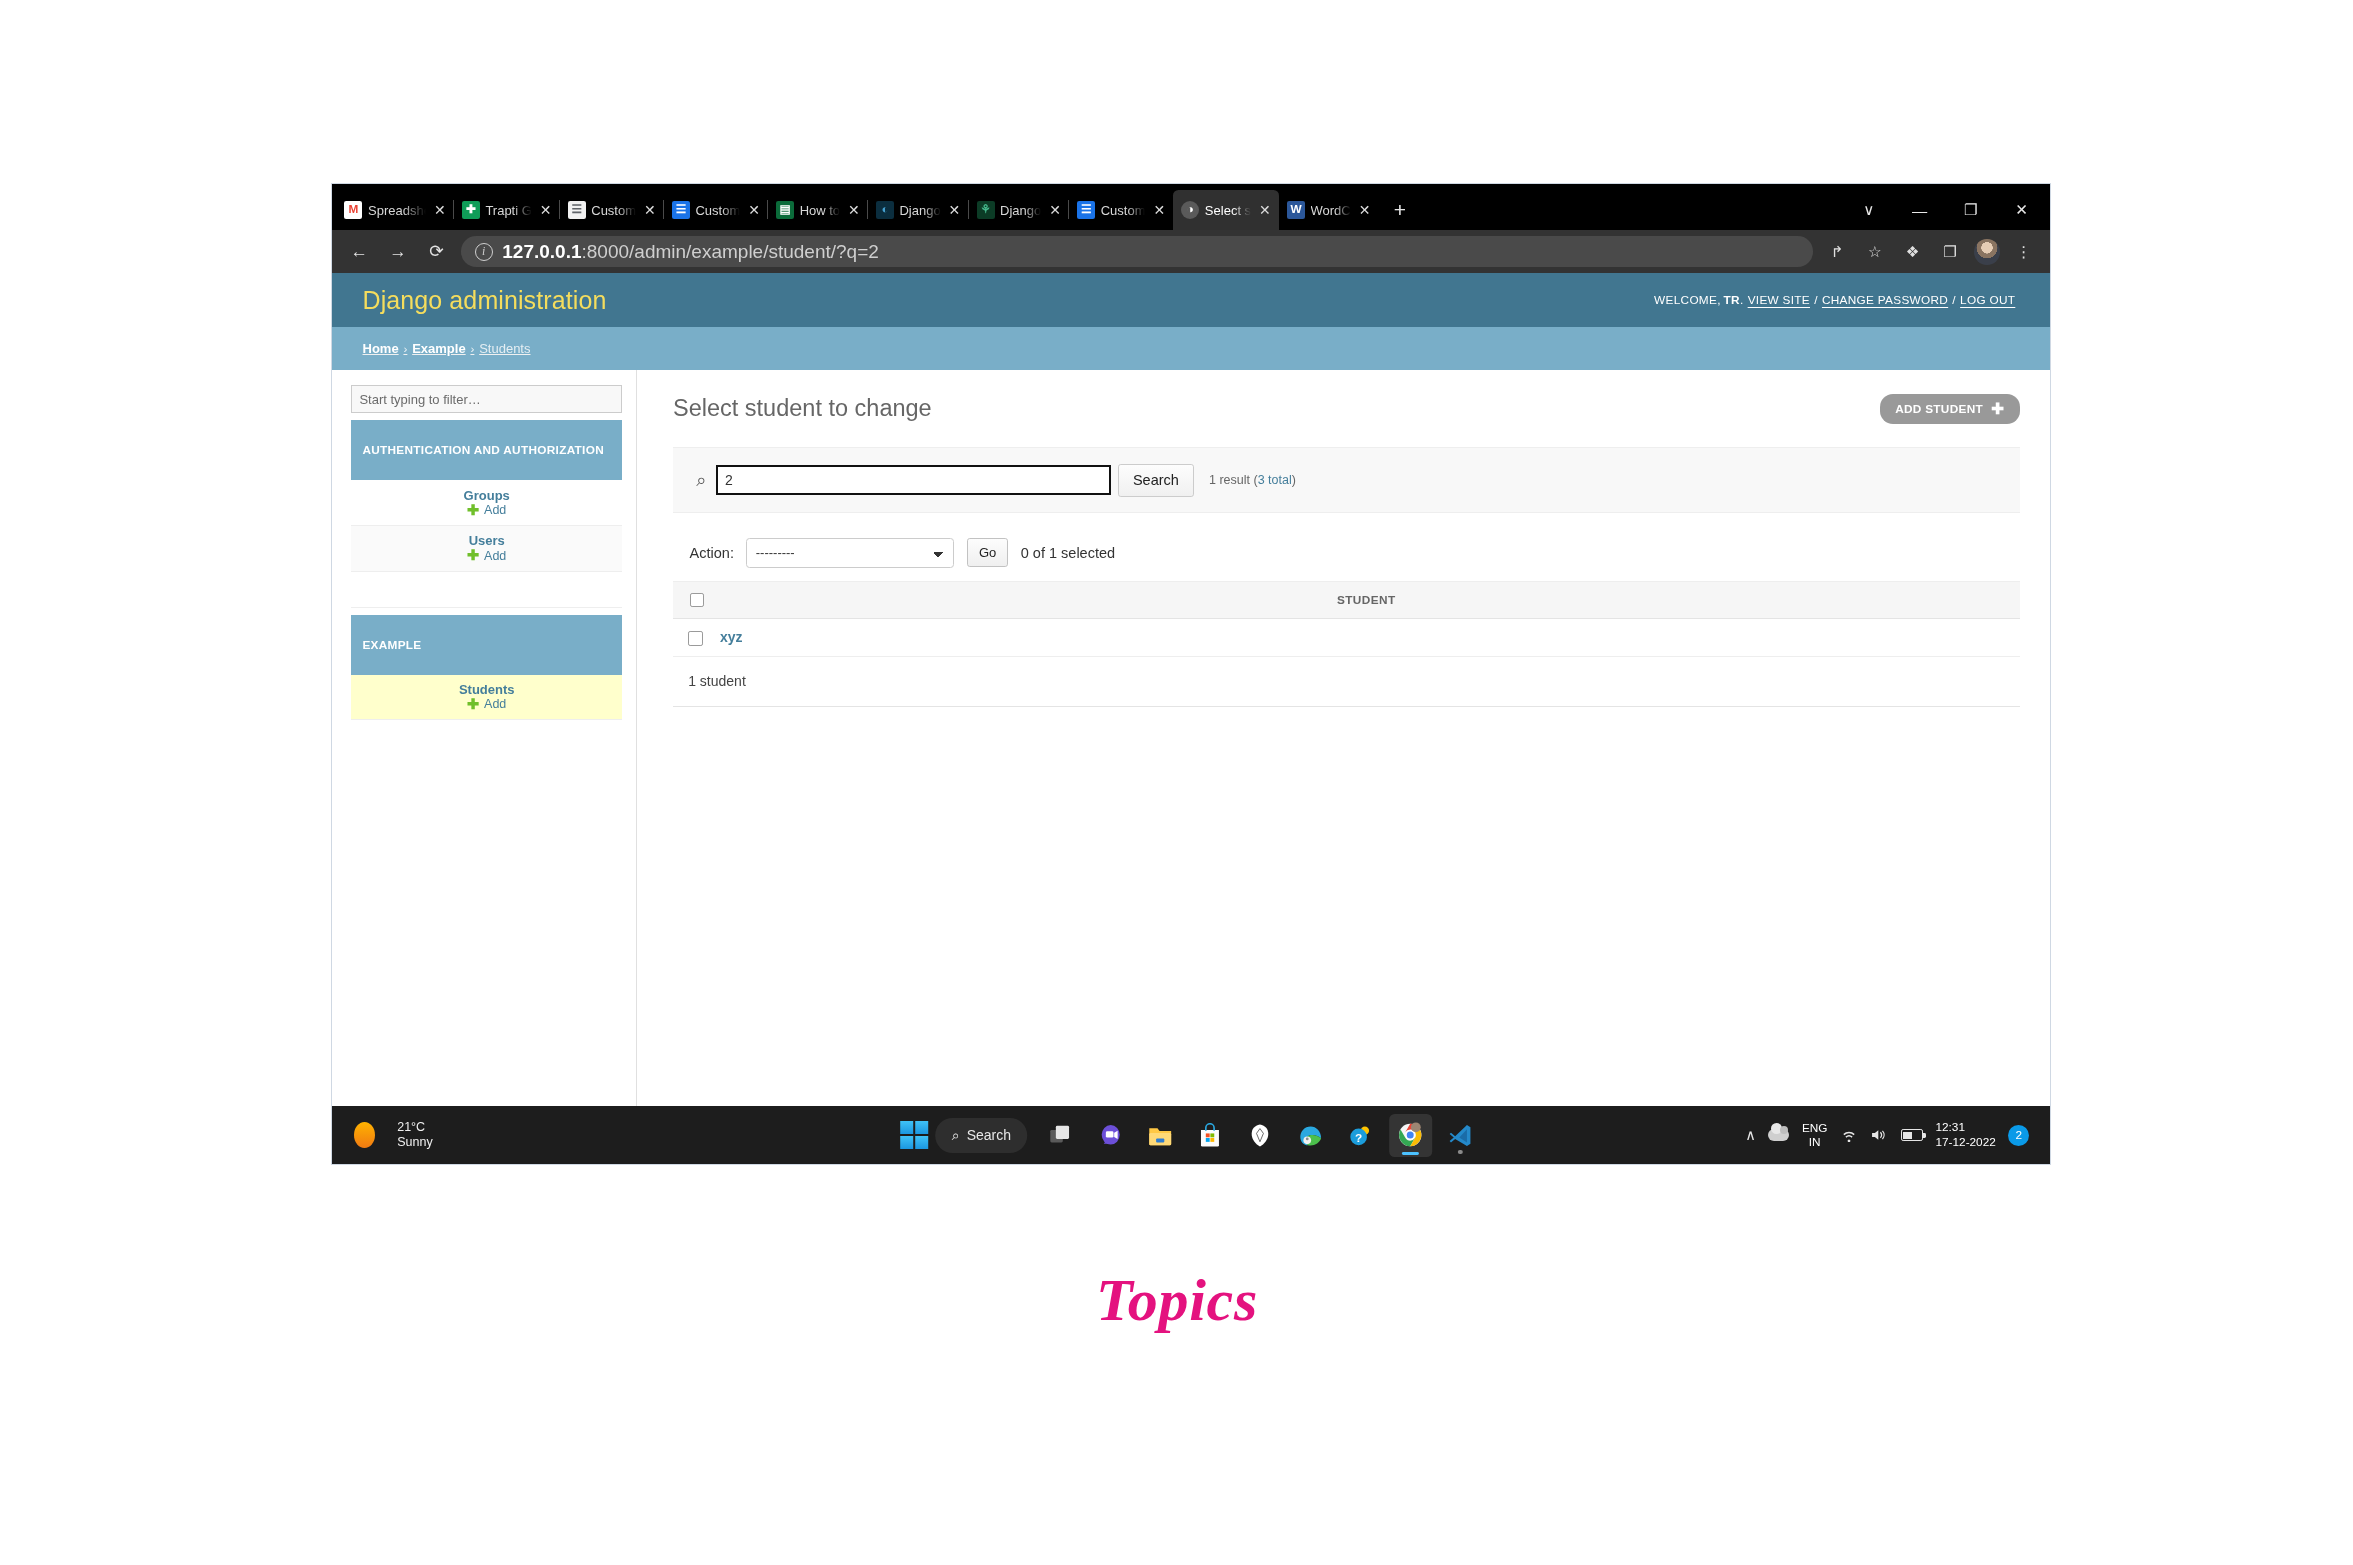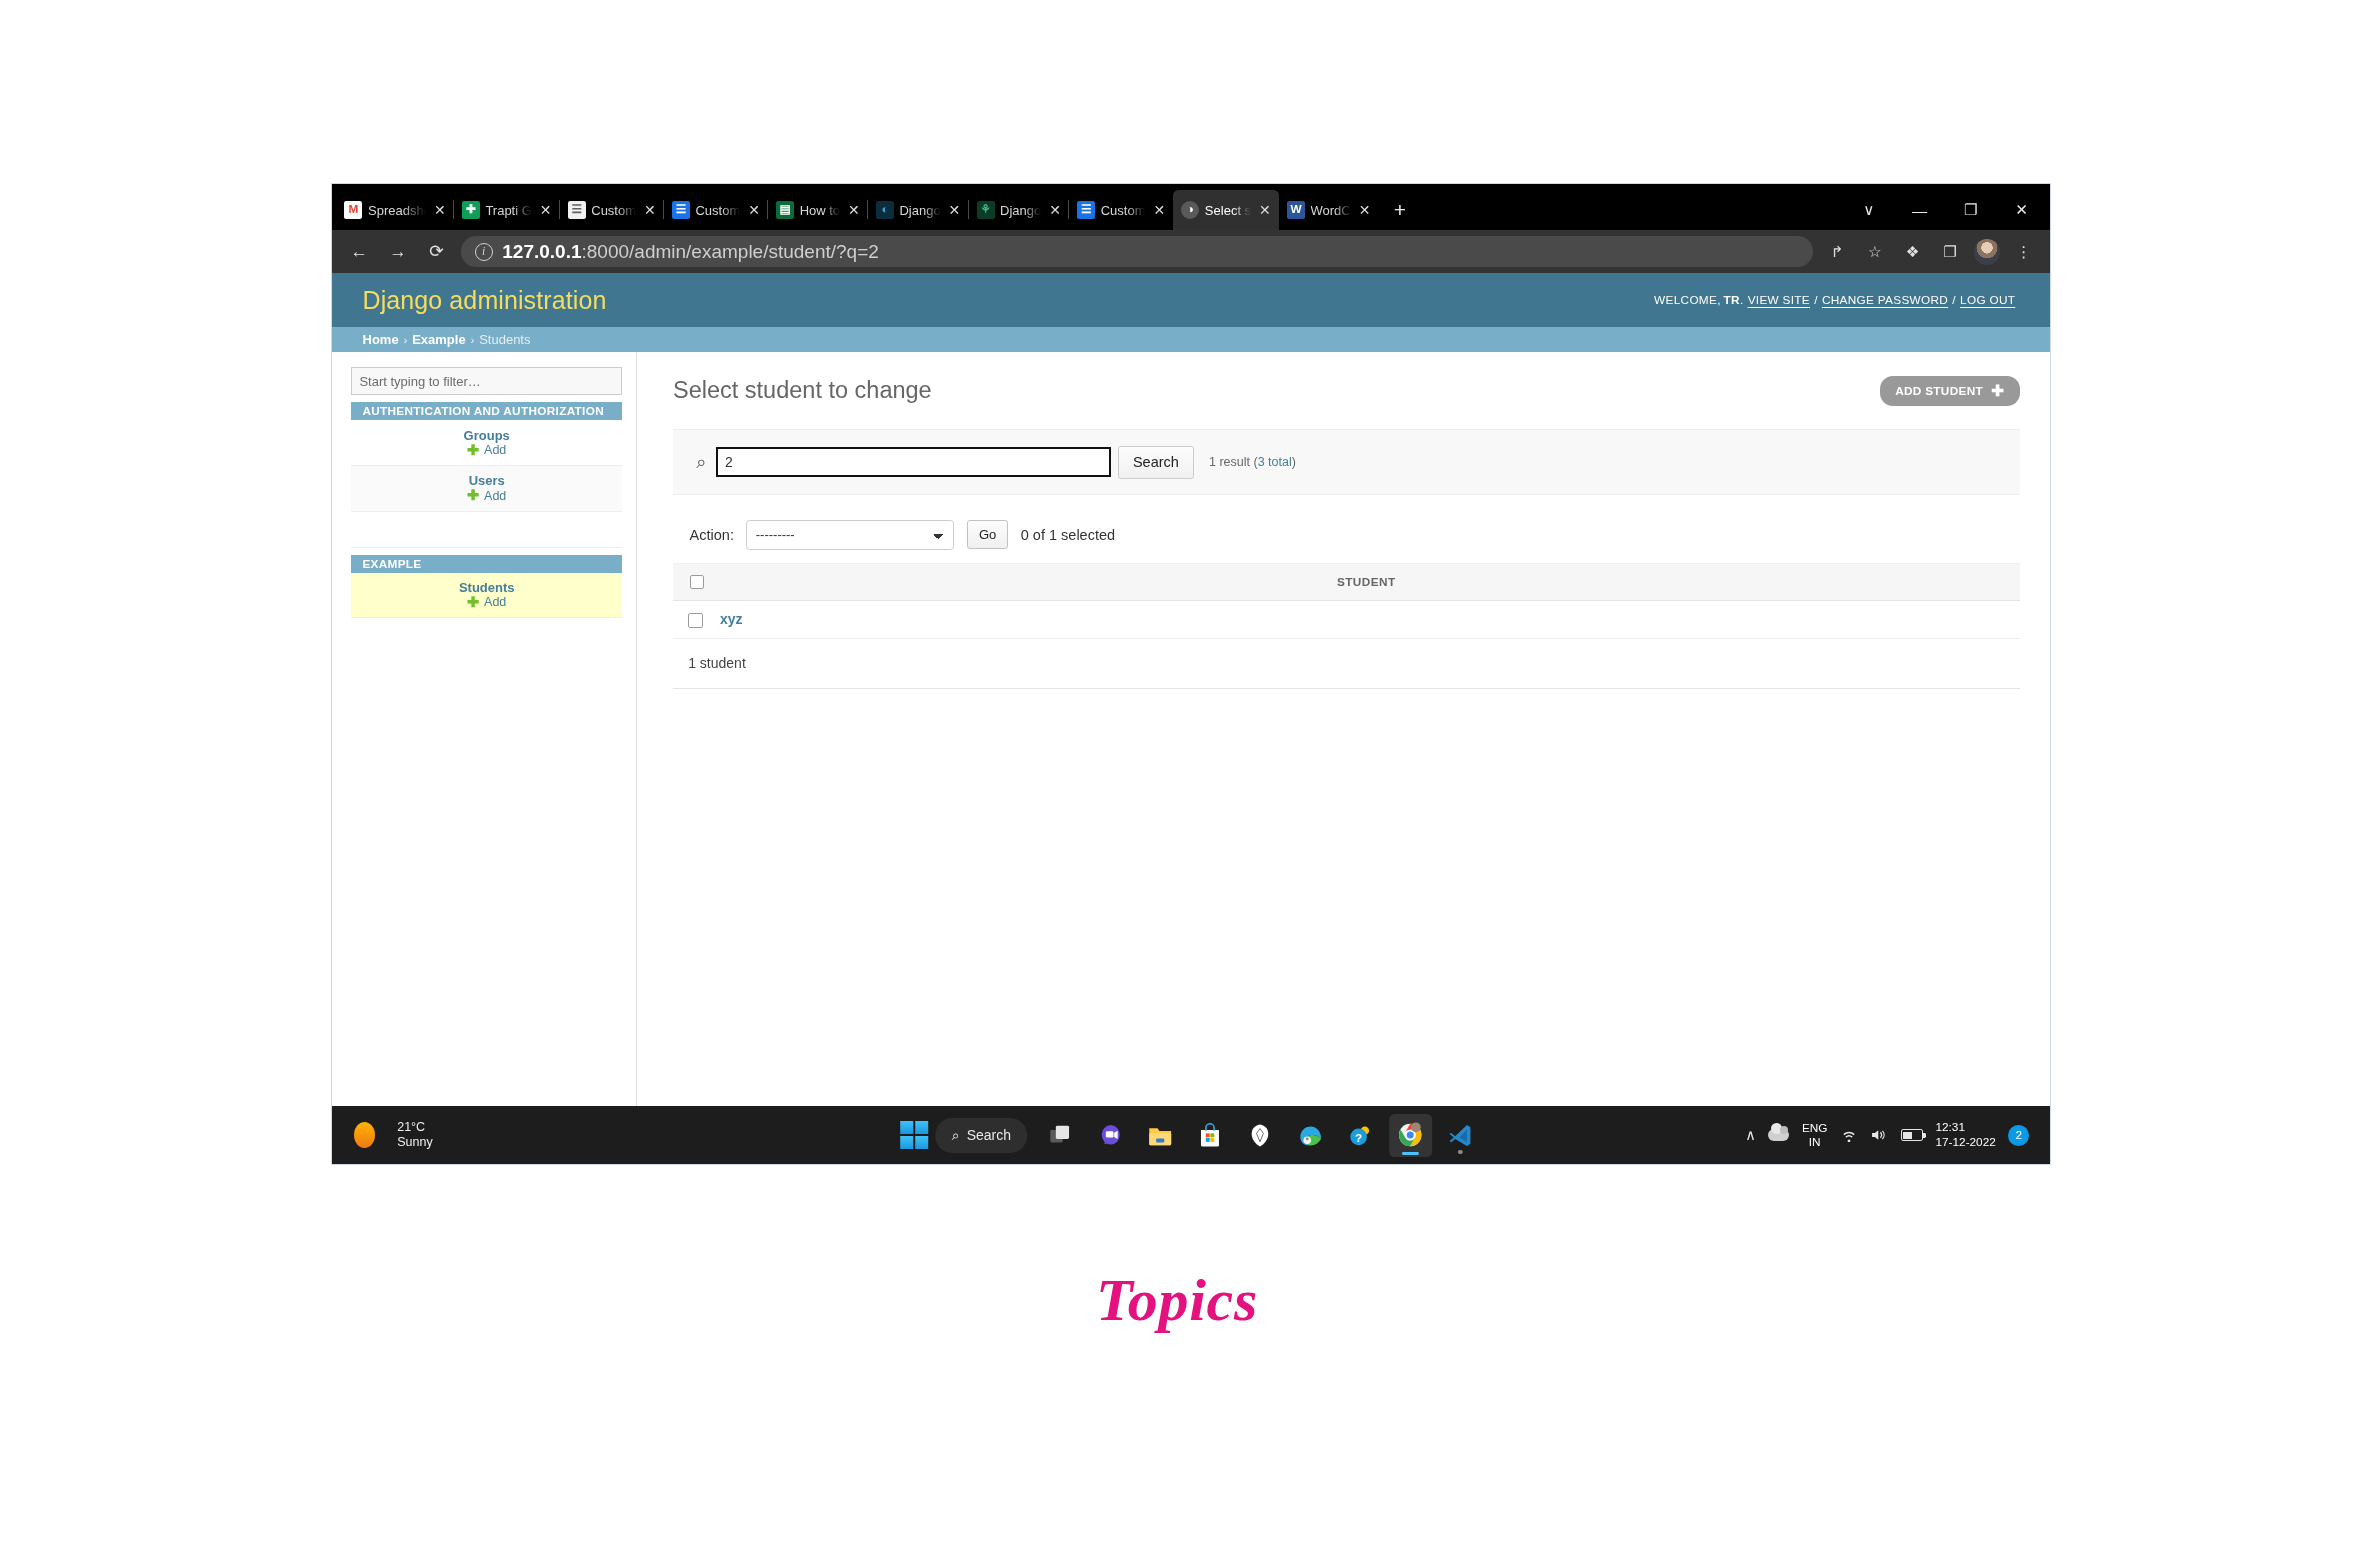--- a/index.html
+++ b/index.html
@@ -156,25 +156,26 @@
   }
   .dj-userlinks .u-welcome { margin-right: 2.8px; }
   .dj-userlinks b { font-weight: bold; }
   .dj-userlinks a {
     color: #fff; text-decoration: underline; text-underline-offset: 2.8px;
     margin: 0 4.2px;
   }
   .dj-sep { color: #fff; }
 
   .dj-breadcrumbs {
-    background: #79aec8; height: 25px;
+    background: #79aec8; height: 43px;
     display: flex; align-items: center;
     padding: 0 30.5px;
     font-size: 13px; color: #f0f0f0;
     flex: 0 0 auto;
+    text-decoration: underline;
   }
   .dj-breadcrumbs a { color: #fff; text-decoration: none; font-weight: bold; }
   .dj-breadcrumbs .crumb-sep { margin: 0 4.8px; color: #e9f2f6; font-size: 11.8px; }
   .dj-breadcrumbs .crumb-cur { color: #e4eef3; }
 
   .dj-body { flex: 1 1 auto; display: flex; background: #fff; min-height: 0; }
 
   
   .dj-sidebar {
     width: 305px; flex: 0 0 305px;
@@ -189,21 +190,21 @@
     height: 28px; border: 0.7px solid #ccc; background: #f8f8f8;
     font-size: 13px; color: #4a4a4a; padding: 0 7px;
     font-family: "Liberation Sans", sans-serif;
     width: calc(100% - 33px);
   }
   .dj-filter-input::placeholder { color: #6b6b6b; }
   .dj-modtable { margin: 7px 14px 0 19.4px; }
   .dj-modcaption {
     background: #79aec8; color: #fff;
     font-size: 11.8px; font-weight: bold; letter-spacing: 0.3px;
-    padding: 2px 11px;
+    padding: 23px 11px;
   }
   .dj-modrow {
     display: flex; align-items: center; justify-content: space-between;
     padding: 7.6px 11px;
     border-bottom: 0.7px solid #eee;
     font-size: 13px;
     flex-direction: column;
   }
   .dj-modrow.shade { background: #fafafa; }
   .dj-modrow.current { background: #ffffcc; }

